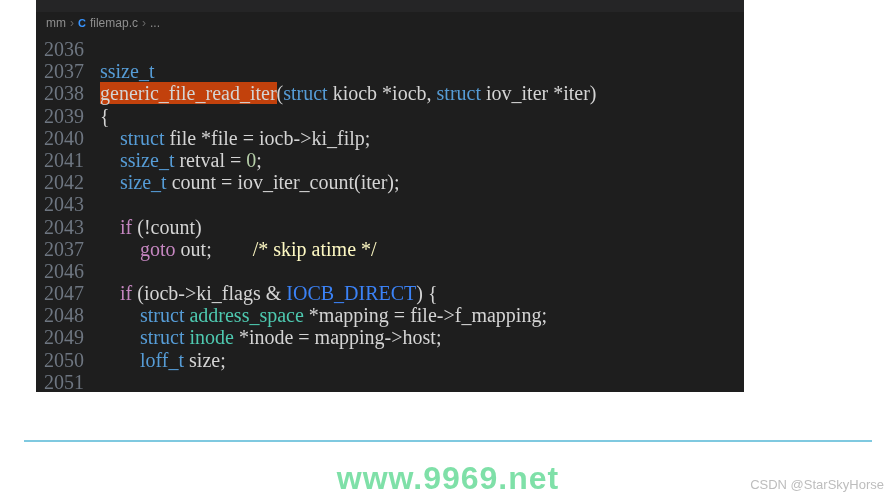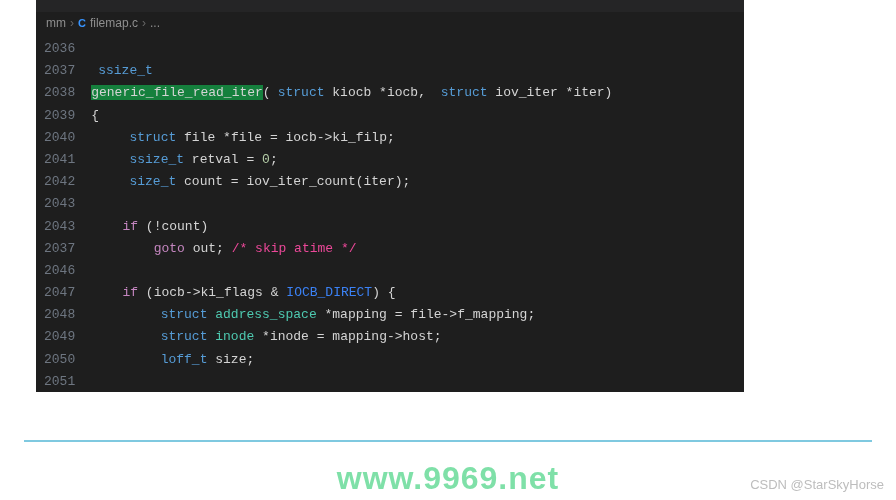--- a/index.html
+++ b/index.html
@@ -3,35 +3,35 @@
 <meta charset="utf-8">
 <style>
   * { margin: 0; padding: 0; box-sizing: border-box; }
   body { font-family: "Segoe UI", Arial, sans-serif; background: #ffffff; width: 896px; height: 500px; overflow: hidden; position: relative; }
   .editor-frame { position: absolute; left: 36px; top: 0; width: 708px; height: 392px; background: #1e1e1e; overflow: hidden; }
   .tabbar { height: 12px; background: #252526; }
   .breadcrumb { height: 22px; display: flex; align-items: center; padding: 0 10px; font-size: 12px; color: #8e8e8e; background: #1e1e1e; gap: 4px; }
   .breadcrumb .sep { color: #666; }
   .breadcrumb .file-icon { color: #3794ff; font-weight: bold; font-size: 11px; }
   .breadcrumb .ellipsis { color: #8e8e8e; }
-  .code-area { display: flex; font-family: Liberation Mono, monospace; font-size: 13px; line-height: 22.2px; }
+  .code-area { display: flex; font-family: Liberation Serif, serif; font-size: 20px; line-height: 22.2px; }
   .gutter { background: #1e1e1e; color: #6e7681; text-align: right; padding: 4px 16px 4px 8px; user-select: none; }
   .gutter div { height: 22.2px; }
   .code { padding: 4px 0; color: #d4d4d4; white-space: pre; }
   .code-line { height: 22.2px; }
-  .tk-type    { color: #569cd6; margin-left: 7px; }
-  .tk-func-hl { color: #d4d4d4; background: #15803d; }
+  .tk-type    { color: #569cd6; }
+  .tk-func-hl { color: #d4d4d4; background: #c2410c; }
   .tk-punc    { color: #d4d4d4; }
   .tk-ident   { color: #d4d4d4; }
   .tk-op      { color: #d4d4d4; }
   .tk-call    { color: #d4d4d4; }
   .tk-num     { color: #b5cea8; }
   .tk-kw      { color: #c586c0; }
   .tk-const   { color: #3b82f6; }
-  .tk-cmt     { color: #ec4899; }
+  .tk-cmt     { color: #fef9c3; margin-left: 36px; }
   .tk-typeid  { color: #4ec9b0; text-align: right; }
   .footer-rule { position: absolute; left: 24px; right: 24px; top: 440px; border-top: 2px solid #7fc9e0; }
   .watermark-url { position: absolute; left: 0; right: 0; top: 452px; text-align: center; font-size: 32px; font-weight: bold; color: #7fe0a8; letter-spacing: 1px; margin-top: 8px; }
   .csdn { position: absolute; right: 12px; bottom: 8px; font-size: 13px; color: #bdbdbd; }
 </style>
 </head>
 <body>
 
 <div class="editor-frame">
   <div class="tabbar"></div>

